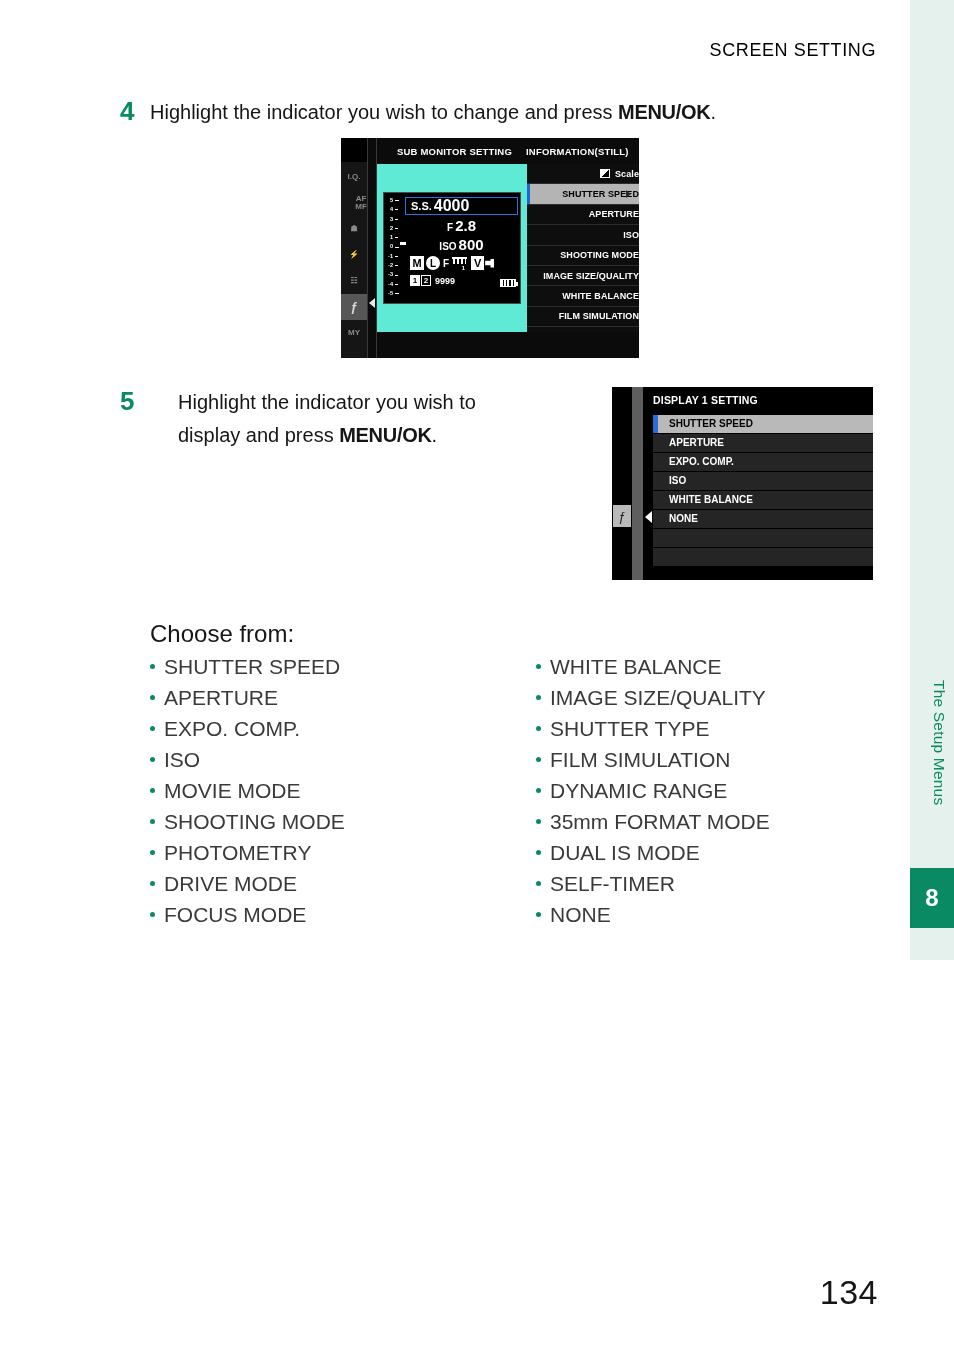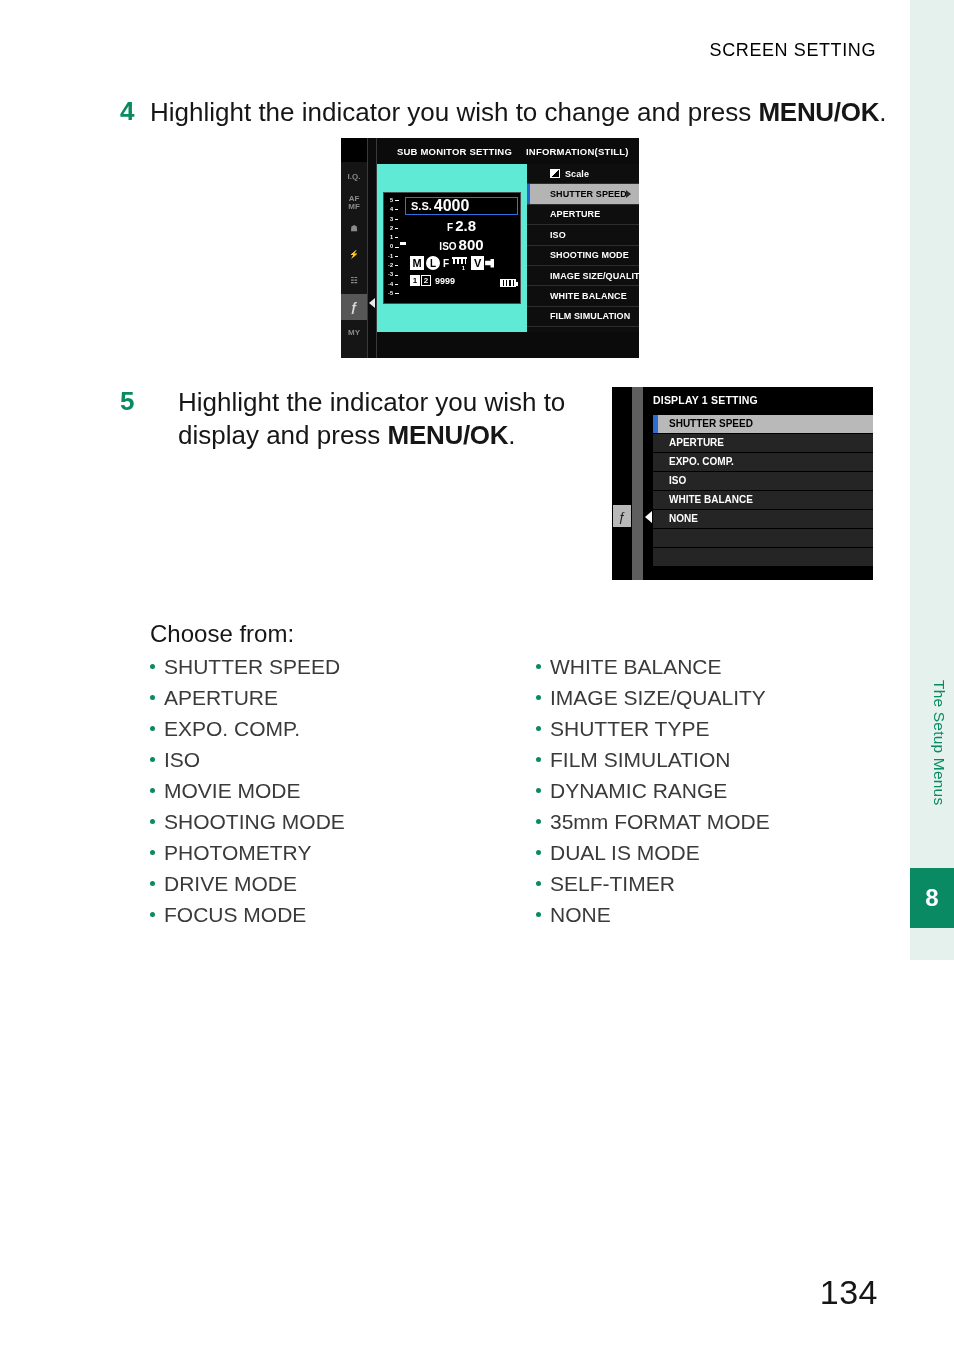--- a/index.html
+++ b/index.html
@@ -66,21 +66,21 @@
   }
   .step-num {
     position: absolute;
     color: #0a8a63;
     font-size: 26px;
     font-weight: bold;
     font-family: "Liberation Sans", sans-serif;
   }
   .step-body {
     position: absolute;
-    font-size: 26px;
+    font-size: 20px;
     line-height: 33px;
     color: #161616;
     font-family: "Liberation Sans", sans-serif;
   }
   .step-body b { font-weight: bold; letter-spacing: -0.3px; }
 
   #step4-num { left: 120px; top: 96px; }
   #step4-body { left: 150px; top: 96px; width: 740px; }
 
   #step5-num { left: 120px; top: 386px; }
@@ -214,20 +214,21 @@
     border-bottom: 1px solid #2e2e2e;
     display: flex;
     align-items: center;
     color: #ffffff;
     font-size: 9px;
     font-weight: bold;
     letter-spacing: 0.1px;
     padding-left: 23px;
     box-sizing: border-box;
     white-space: nowrap;
+    justify-content: flex-end;
   }
   .menu-row.sel {
     background: #b4b4b4;
     color: #000000;
   }
   .menu-row.sel .selbar {
     position: absolute;
     left: 0; top: 0; bottom: 0;
     width: 3px;
     background: #1f66d0;
@@ -441,21 +442,21 @@
 <div class="running-head">SCREEN SETTING</div>
 
 <div class="step-num" id="step4-num">4</div>
 <div class="step-body" id="step4-body"><span>Highlight the indicator you wish to change and press </span><b>MENU/OK</b><span>.</span></div>
 
 <div class="cam1">
 
   <div class="icon-rail">
     <div class="top-black"></div>
     <div class="rail-icon" style="top:26px;">I.Q.</div>
-    <div class="rail-icon" style="top:52px; white-space:pre;">AF
+    <div class="rail-icon" style="top:52px; white-space:pre;padding-left:7px;">AF
 MF</div>
     <div class="rail-icon" style="top:78px;">☗</div>
     <div class="rail-icon" style="top:104px;">⚡</div>
     <div class="rail-icon" style="top:130px;">☷</div>
     <div class="rail-icon active" style="top:156px;font-size:13px;">ƒ</div>
     <div class="rail-icon" style="top:182px;">MY</div>
   </div>
   <div class="rail-divider"></div>
   <div class="caret"></div>
 

